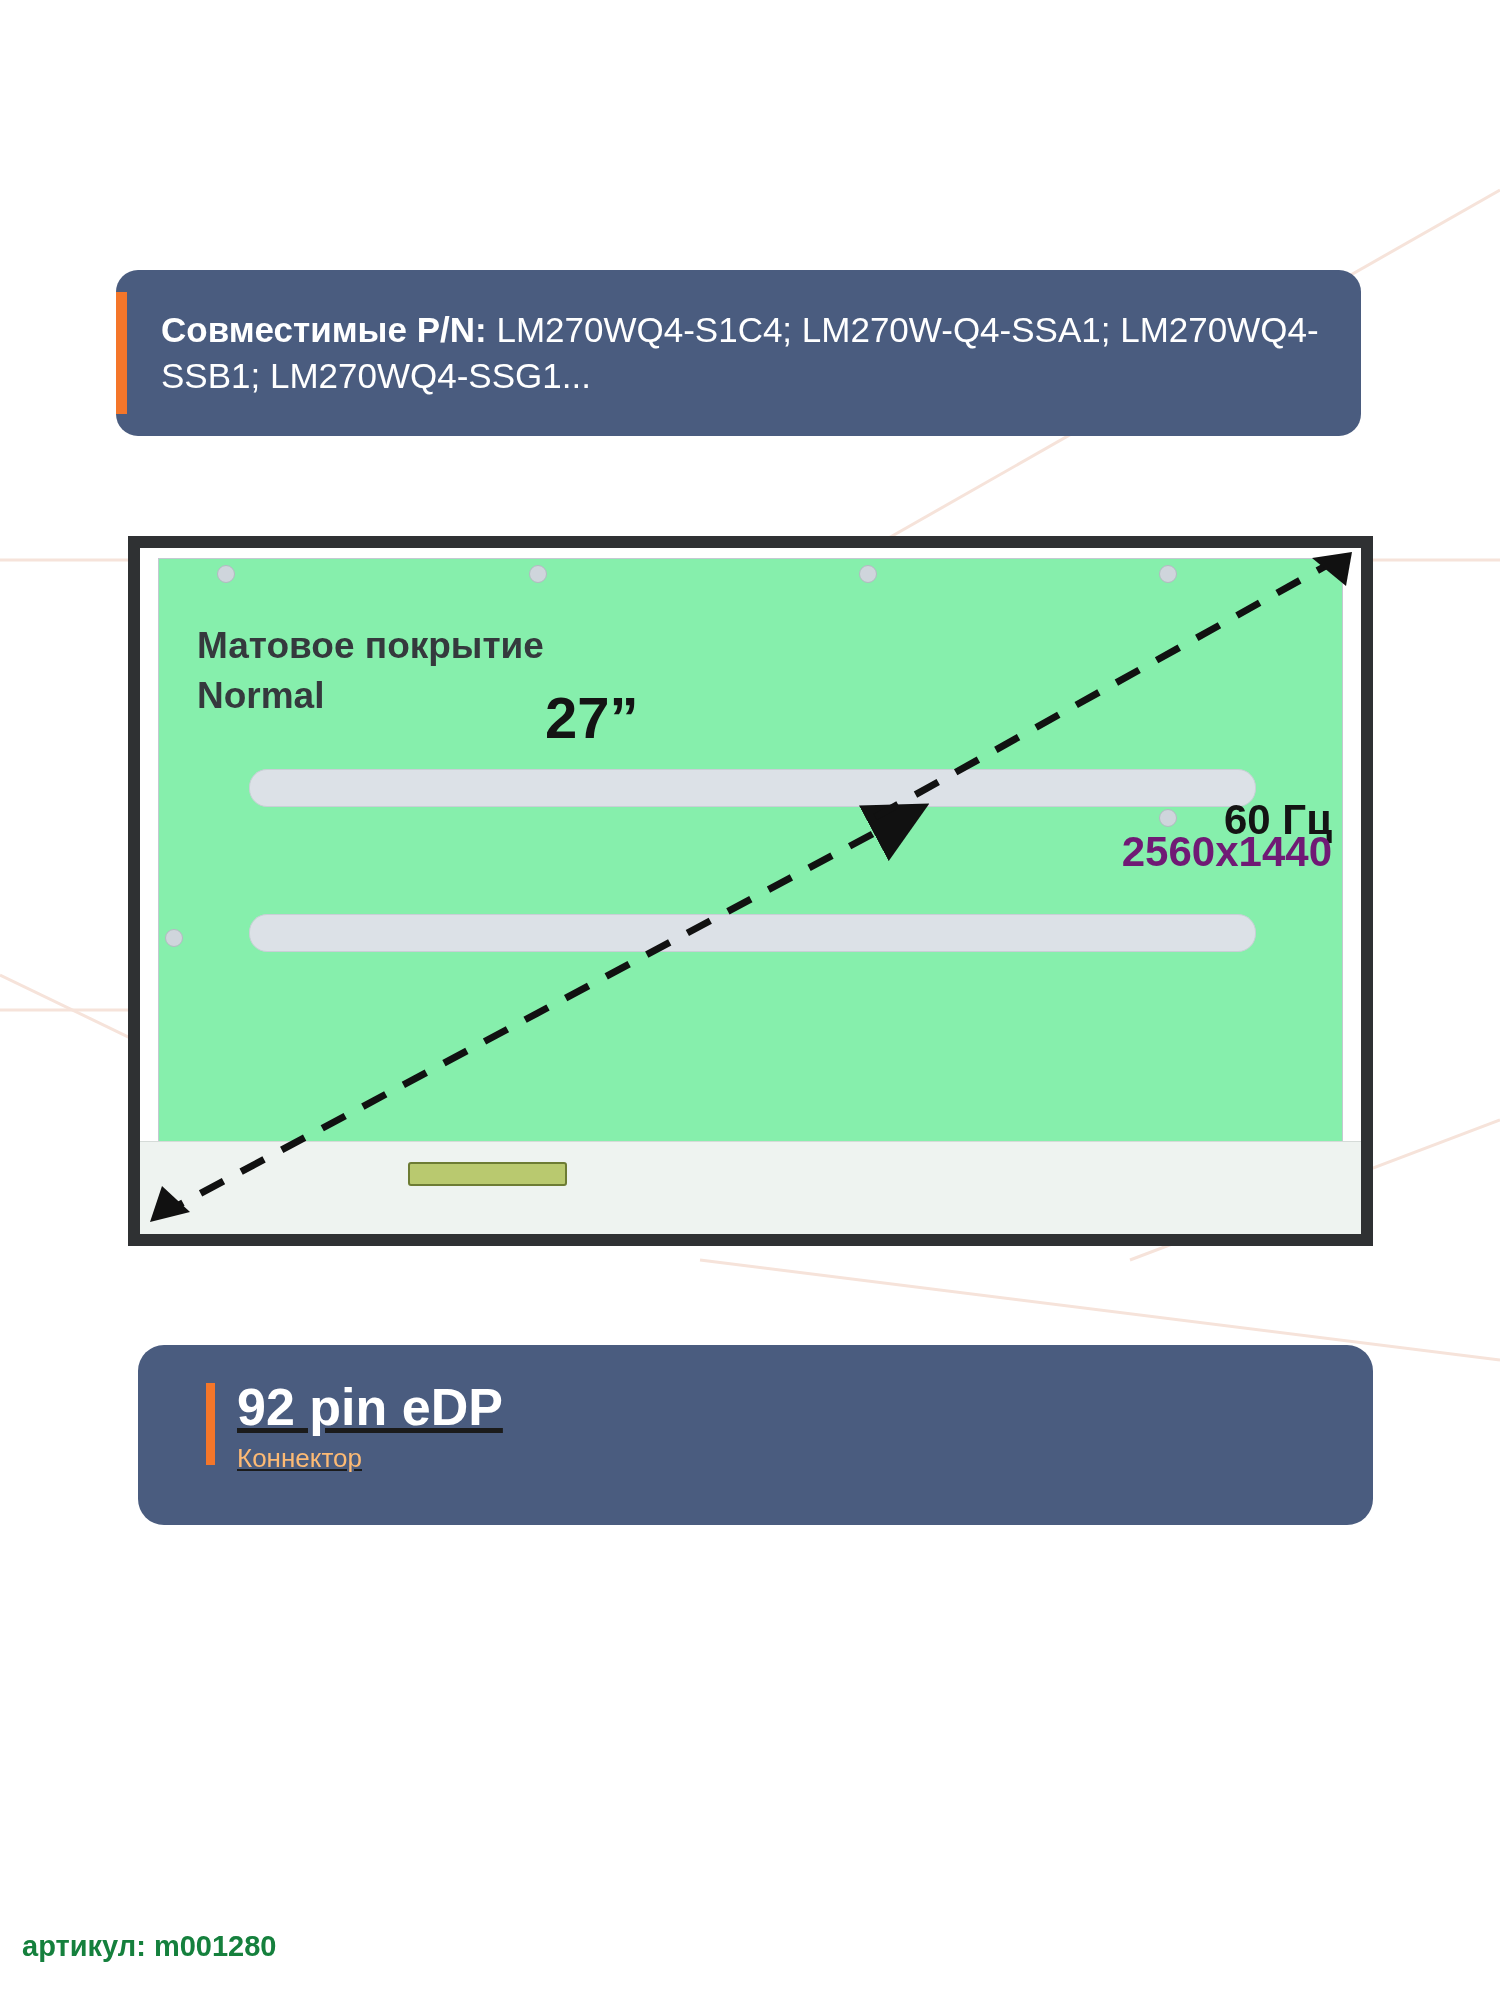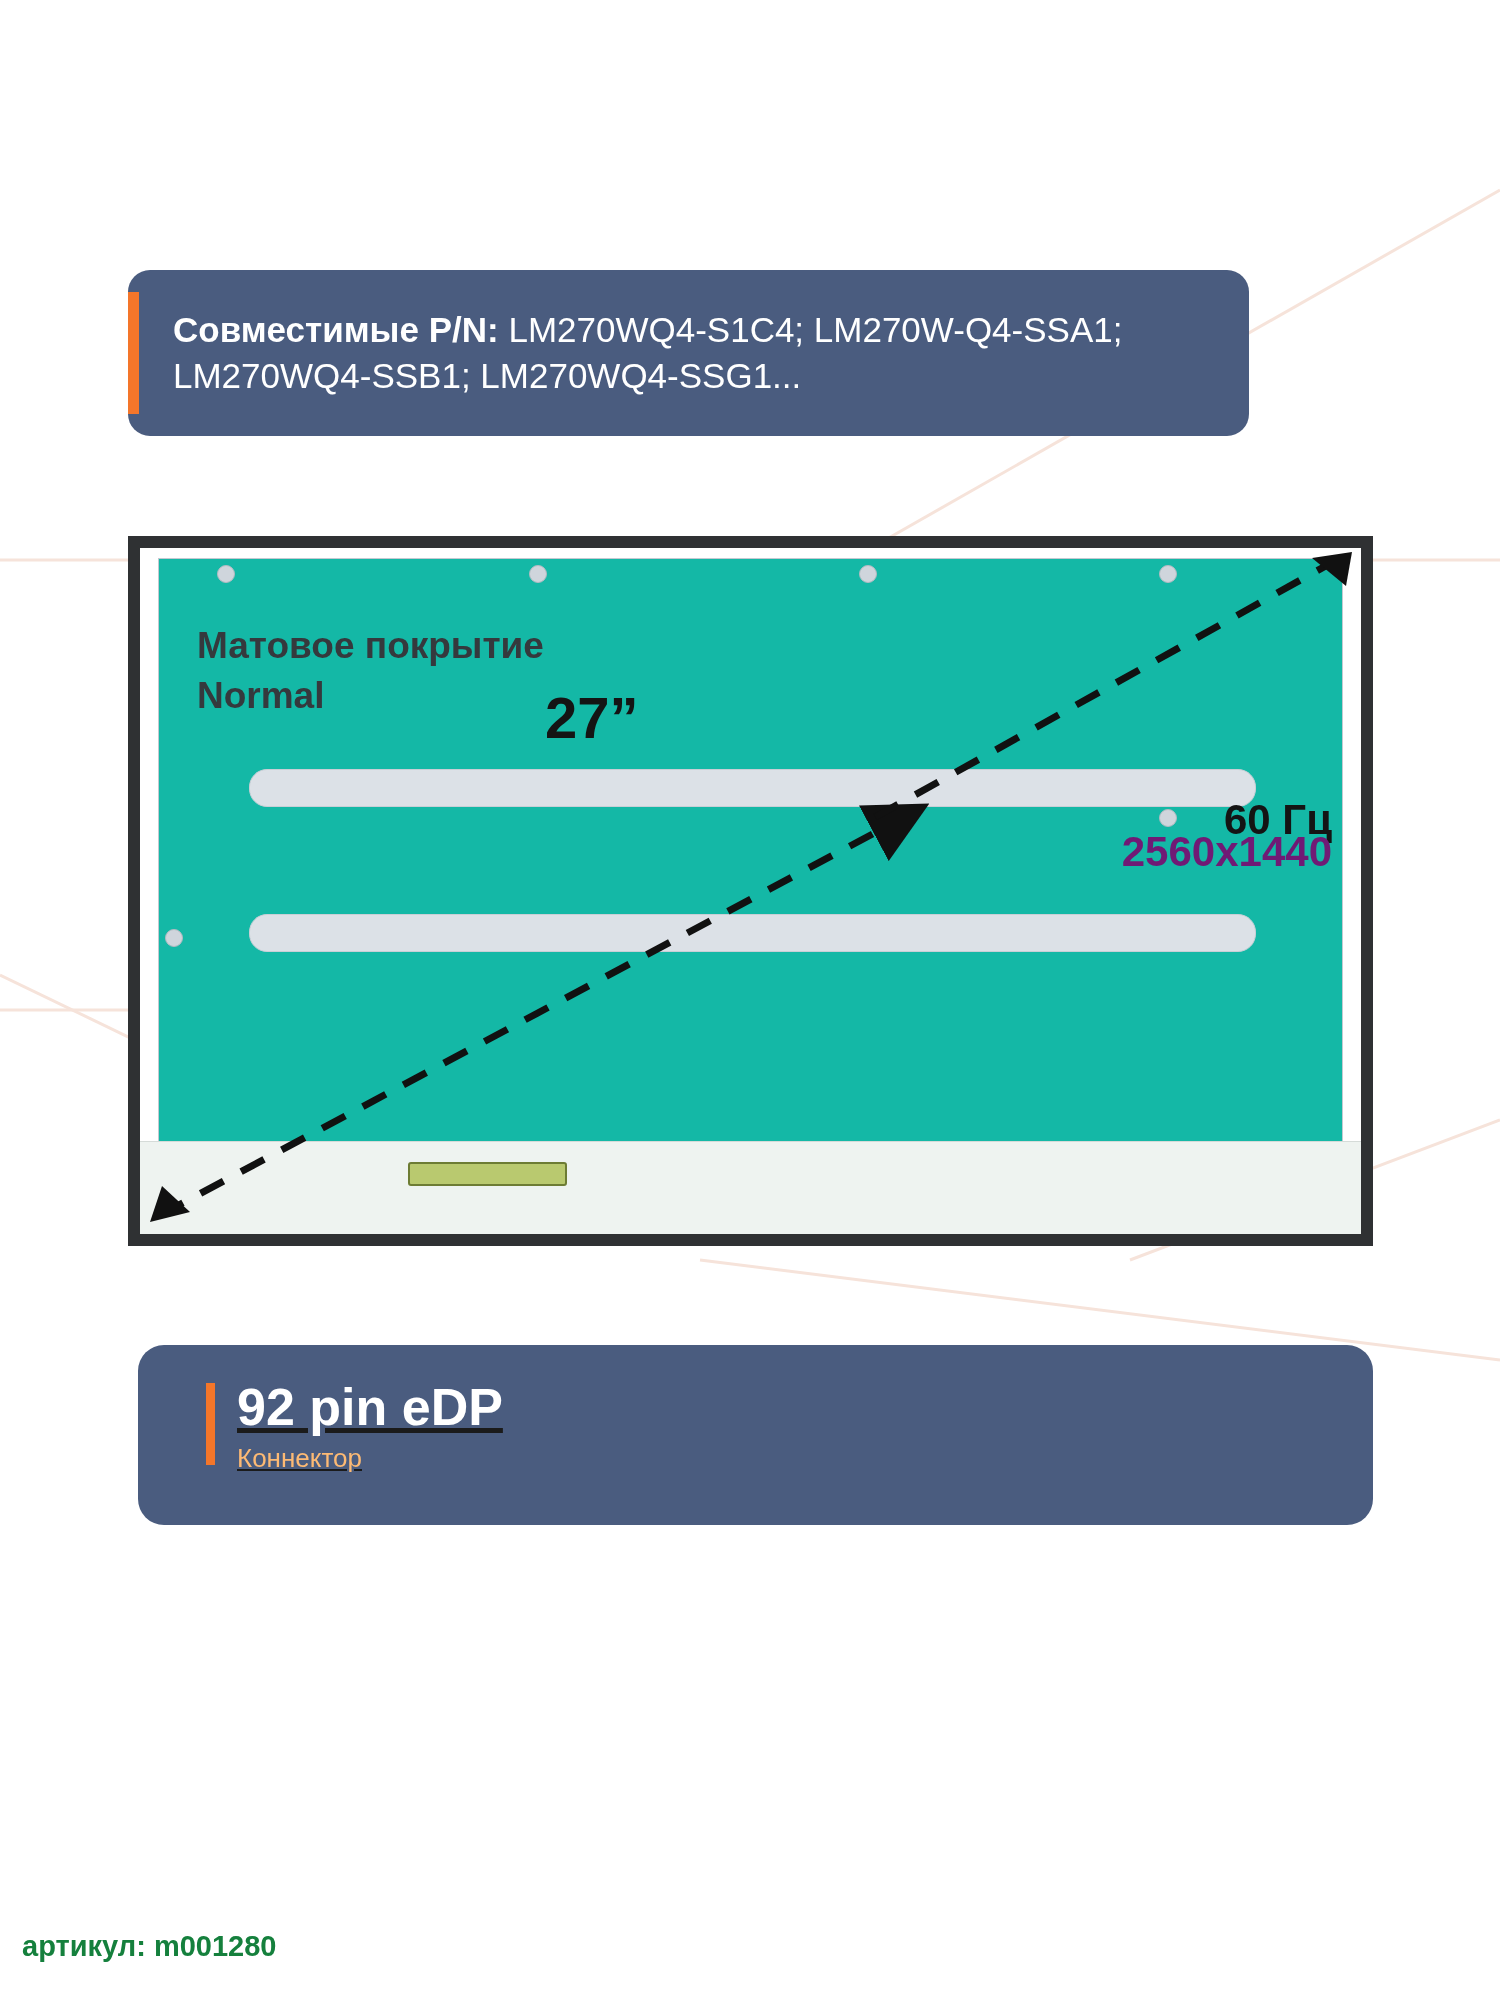--- a/index.html
+++ b/index.html
@@ -38,23 +38,23 @@
     font-size: 58px;
     font-weight: 400;
     letter-spacing: 0.5px;
     color: #111111;
     white-space: nowrap;
   }
 
   
   .pn-banner {
     position: absolute;
-    left: 128px;
+    left: 116px;
     top: 270px;
-    width: 1121px;
+    width: 1245px;
     height: 166px;
     background: #4a5c7f;
     border-radius: 22px;
     box-sizing: border-box;
     display: flex;
     align-items: center;
   }
   .pn-accent {
     position: absolute;
     left: 0px;
@@ -85,21 +85,21 @@
     background: #ffffff;
     border: 12px solid #2f3133;
     box-sizing: border-box;
   }
   .panel-inner {
     position: absolute;
     left: 18px;
     top: 10px;
     right: 18px;
     bottom: 92px;
-    background: #14b8a6;
+    background: #86efac;
     border: 1px solid #c3c9d1;
     box-sizing: border-box;
     padding-left: 33px;
   }
   .panel-bottom {
     position: absolute;
     left: 0;
     right: 0;
     bottom: 0;
     height: 92px;

